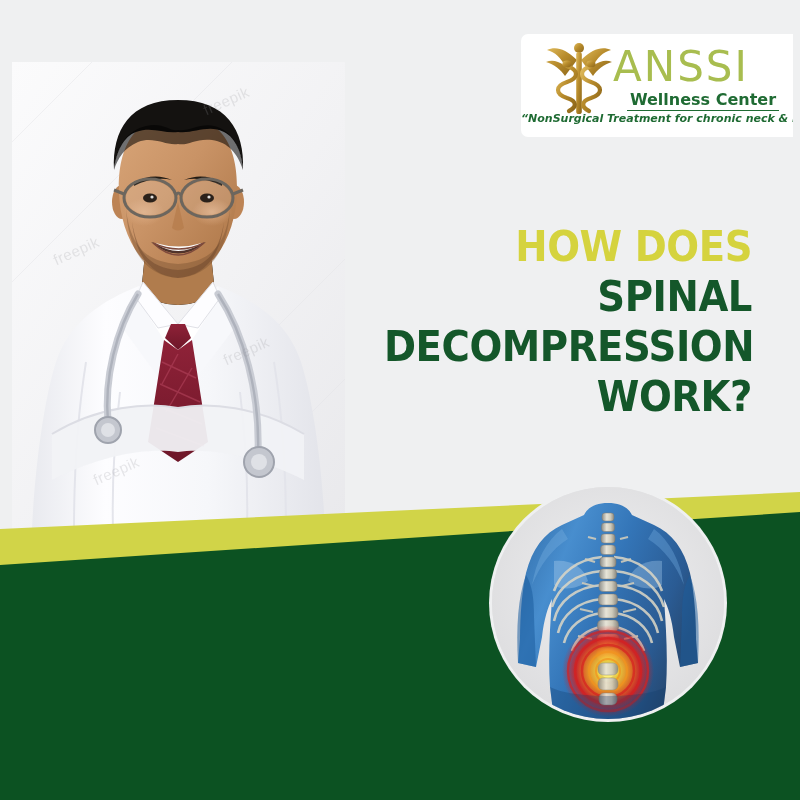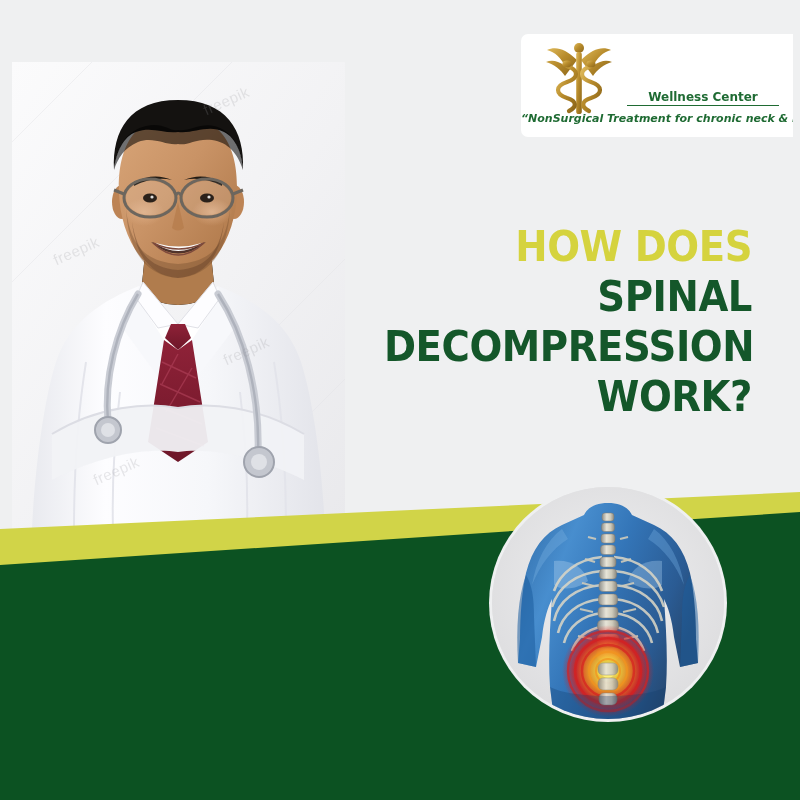--- a/index.html
+++ b/index.html
@@ -58,21 +58,21 @@
     letter-spacing:2px;
     color:#a8bd4f;
     line-height:1;
   }
   .brand-sub {
     position:absolute;
     left:106px; top:56px;
     width:152px;
     text-align:center;
     font-family:"DejaVu Sans", sans-serif;
-    font-size:12px; font-weight:700;
+    font-size:16px; font-weight:700;
     color:#1f6b33;
     border-bottom:1.5px solid #1f6b33;
     padding-bottom:1px;
     white-space:nowrap;
   }
   .brand-tag {
     position:absolute;
     left:0; top:78px;
     width:272px;
     text-align:center;
@@ -277,20 +277,21 @@
 
         <g fill="none" stroke="url(#gold)" stroke-width="4.2" stroke-linecap="round">
           <path d="M24 26 C 36 30 36 38 24 42 C 12 46 12 54 24 58 C 34 61 34 67 26 71"></path>
           <path d="M48 26 C 36 30 36 38 48 42 C 60 46 60 54 48 58 C 38 61 38 67 46 71"></path>
         </g>
 
         <ellipse cx="24" cy="24" rx="4.6" ry="3.4" fill="url(#gold)"></ellipse>
         <ellipse cx="48" cy="24" rx="4.6" ry="3.4" fill="url(#gold)"></ellipse>
       </svg>
 
+      <div class="brand-name">ANSSI</div>
       <div class="brand-sub">Wellness Center</div>
       <div class="brand-tag">“NonSurgical Treatment for chronic neck &amp; back pain”</div>
     </div>
   </div>
 
   <div class="headline">
     <div class="h-line h-yellow">HOW DOES</div>
     <div class="h-line h-green">SPINAL</div>
     <div class="h-line h-green">DECOMPRESSION</div>
     <div class="h-line h-green">WORK?</div>

